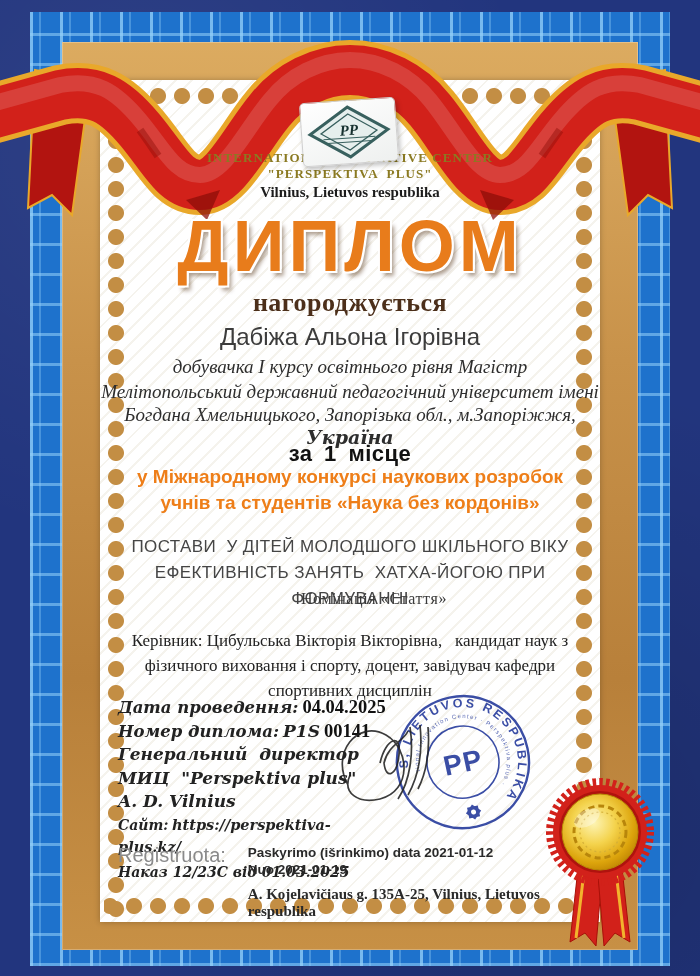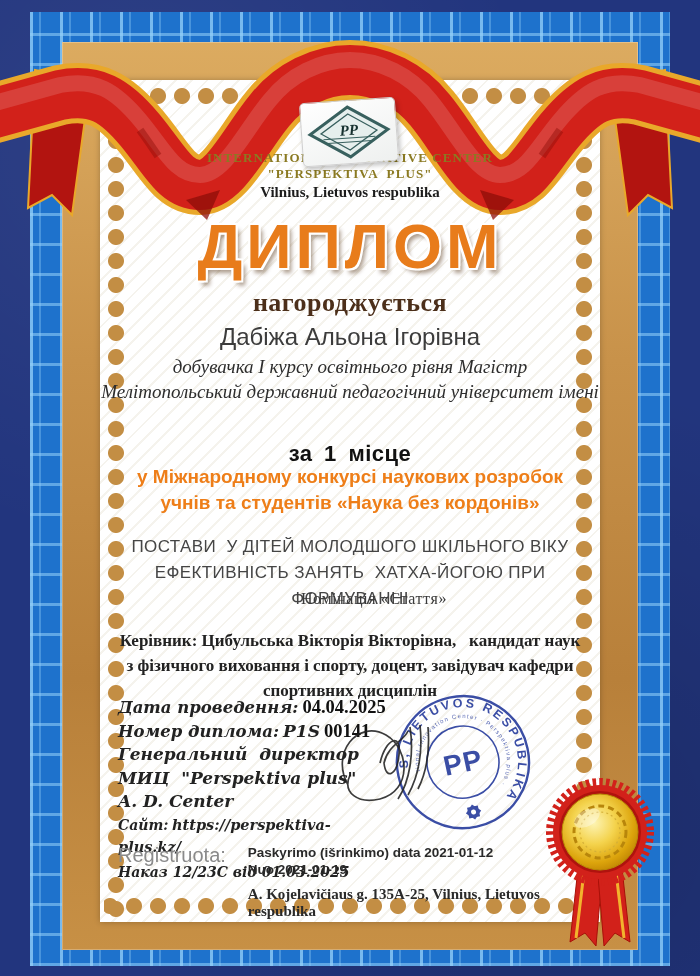--- a/index.html
+++ b/index.html
@@ -37,34 +37,34 @@
   .sign-wrap{position:absolute;left:328px;top:703px;z-index:8;}
   .medal-wrap{position:absolute;left:542px;top:770px;z-index:9;}
   
   .content{position:absolute;left:100px;right:100px;top:80px;bottom:54px;z-index:5;}
   .content .abs{position:absolute;left:0;right:0;text-align:center;}
   .keep{white-space:pre-wrap;}
   .org-line{font-weight:bold;font-size:13px;color:#8b7a22;letter-spacing:1.1px;}
   .org1{top:70px;}
   .org2{top:86px;}
   .loc{top:104px;font-weight:bold;font-size:15px;color:#1c1c1c;}
-  .big-title{top:124px;font-family:"Liberation Sans",sans-serif;font-weight:bold;font-size:63px;line-height:84px;
+  .big-title{top:124px;font-family:"Liberation Sans",sans-serif;font-weight:bold;font-size:72px;line-height:84px;
         color:#e87c1b;letter-spacing:4px;
         text-shadow:-2px -2px 0 #fff,2px -2px 0 #fff,-2px 2px 0 #fff,2px 2px 0 #fff,4px 5px 4px rgba(70,35,0,.45);}
   .awarded{top:208px;font-weight:bold;font-size:26px;color:#4c2f1a;letter-spacing:.5px;}
   .r-name{top:243px;font-family:"Liberation Sans",sans-serif;font-size:24px;color:#3c3c3c;}
   .degree{top:276px;font-style:italic;font-size:19px;color:#2d2d2d;}
   .inst{top:300px;font-style:italic;font-size:19px;line-height:23px;color:#2d2d2d;}
   .country{font-weight:bold;font-family:"DejaVu Serif",serif;}
   .place{top:352px;font-family:"Liberation Sans",sans-serif;font-weight:bold;font-size:22px;color:#111;word-spacing:5px;letter-spacing:.5px;margin-top:9px;}
   .contest{top:384px;font-family:"Liberation Sans",sans-serif;font-weight:bold;font-size:19px;line-height:26px;color:#ee7e18;}
   .work{top:454px;font-family:"Liberation Sans",sans-serif;font-size:17px;line-height:26px;color:#454545;letter-spacing:.4px;}
   .nom{top:510px;font-size:16px;color:#3a3a3a;letter-spacing:.6px;padding-left:48px;}
   .advisor{top:548px;left:16px !important;right:16px !important;text-align:right;
-        font-weight:bold;font-size:17px;line-height:25px;color:#222;}
+        font-weight:normal;font-size:17px;line-height:25px;color:#222;}
   .detail-block{top:616px;left:18px !important;right:210px !important;text-align:left !important;line-height:22.5px;}
   .lbl{font-family:"DejaVu Serif",serif;font-style:italic;font-weight:bold;font-size:16.5px;color:#222;}
   .val{font-weight:bold;font-size:18.5px;color:#111;}
   .scriptv{font-family:"DejaVu Serif",serif;font-style:italic;font-weight:bold;font-size:17px;color:#222;}
   .site-line{font-size:14.5px;}
   .site-line .lbl{font-size:14px;}
   .site-line .scriptv{font-size:14.5px;}
   .order-line{margin-top:2px;}
   .order-line .scriptv{font-size:14px;margin-top:48px;}
   .registration{top:764px;left:0 !important;right:0 !important;text-align:left !important;
@@ -111,39 +111,40 @@
   <div class="content">
     <div class="abs org-line org1 keep">INTERNATIONAL INNOVATIVE CENTER</div>
     <div class="abs org-line org2 keep">"PERSPEKTIVA  PLUS"</div>
     <div class="abs loc">Vilnius, Lietuvos respublika</div>
     <div class="abs big-title">ДИПЛОМ</div>
     <div class="abs awarded">нагороджується</div>
     <div class="abs r-name">Дабіжа Альона Ігорівна</div>
     <div class="abs degree">добувачка І курсу освітнього рівня Магістр</div>
     <div class="abs inst">
       <div>Мелітопольський державний педагогічний університет імені</div>
+      <div><span>Богдана Хмельницького, Запорізька обл., м.Запоріжжя, </span><span class="country">Україна</span></div>
     </div>
     <div class="abs place">за 1 місце</div>
     <div class="abs contest">
       <div>у Міжнародному конкурсі наукових розробок</div>
       <div>учнів та студентів «Наука без кордонів»</div>
     </div>
     <div class="abs work">
       <div class="keep">ПОСТАВИ  У ДІТЕЙ МОЛОДШОГО ШКІЛЬНОГО ВІКУ</div>
       <div class="keep">ЕФЕКТИВНІСТЬ ЗАНЯТЬ  ХАТХА-ЙОГОЮ ПРИ ФОРМУВАННІ</div>
     </div>
     <div class="abs nom">Номінація «Стаття»</div>
     <div class="abs advisor keep">Керівник: Цибульська Вікторія Вікторівна,   кандидат наук з фізичного виховання і спорту, доцент, завідувач кафедри спортивних дисциплін</div>
 
     <div class="abs detail-block">
       <div><span class="lbl">Дата проведення:</span> <span class="val">04.04.2025</span></div>
       <div><span class="lbl">Номер диплома:</span> <span class="scriptv">P1S</span> <span class="val">00141</span></div>
       <div class="keep"><span class="scriptv">Генеральний  директор</span></div>
       <div class="keep"><span class="scriptv">МИЦ  "Perspektiva plus"</span></div>
-      <div><span class="scriptv">A. D. Center</span></div>
+      <div><span class="scriptv">A. D. Vilnius</span></div>
       <div class="site-line"><span class="lbl">Сайт:</span> <span class="scriptv">https://perspektiva-plus.kz/</span></div>
       <div class="order-line"><span class="scriptv">Наказ 12/23С від 01.03.2025</span></div>
     </div>
 
     <div class="abs registration">
       <div class="reg-label">Registruota:</div>
       <div class="reg-lines">
         <div>Paskyrimo (išrinkimo) data 2021-01-12</div>
         <div>Nuo 2021-01-19</div>
         <div class="reg-addr">A. Kojelavičiaus g. 135A-25, Vilnius, Lietuvos respublika</div>

